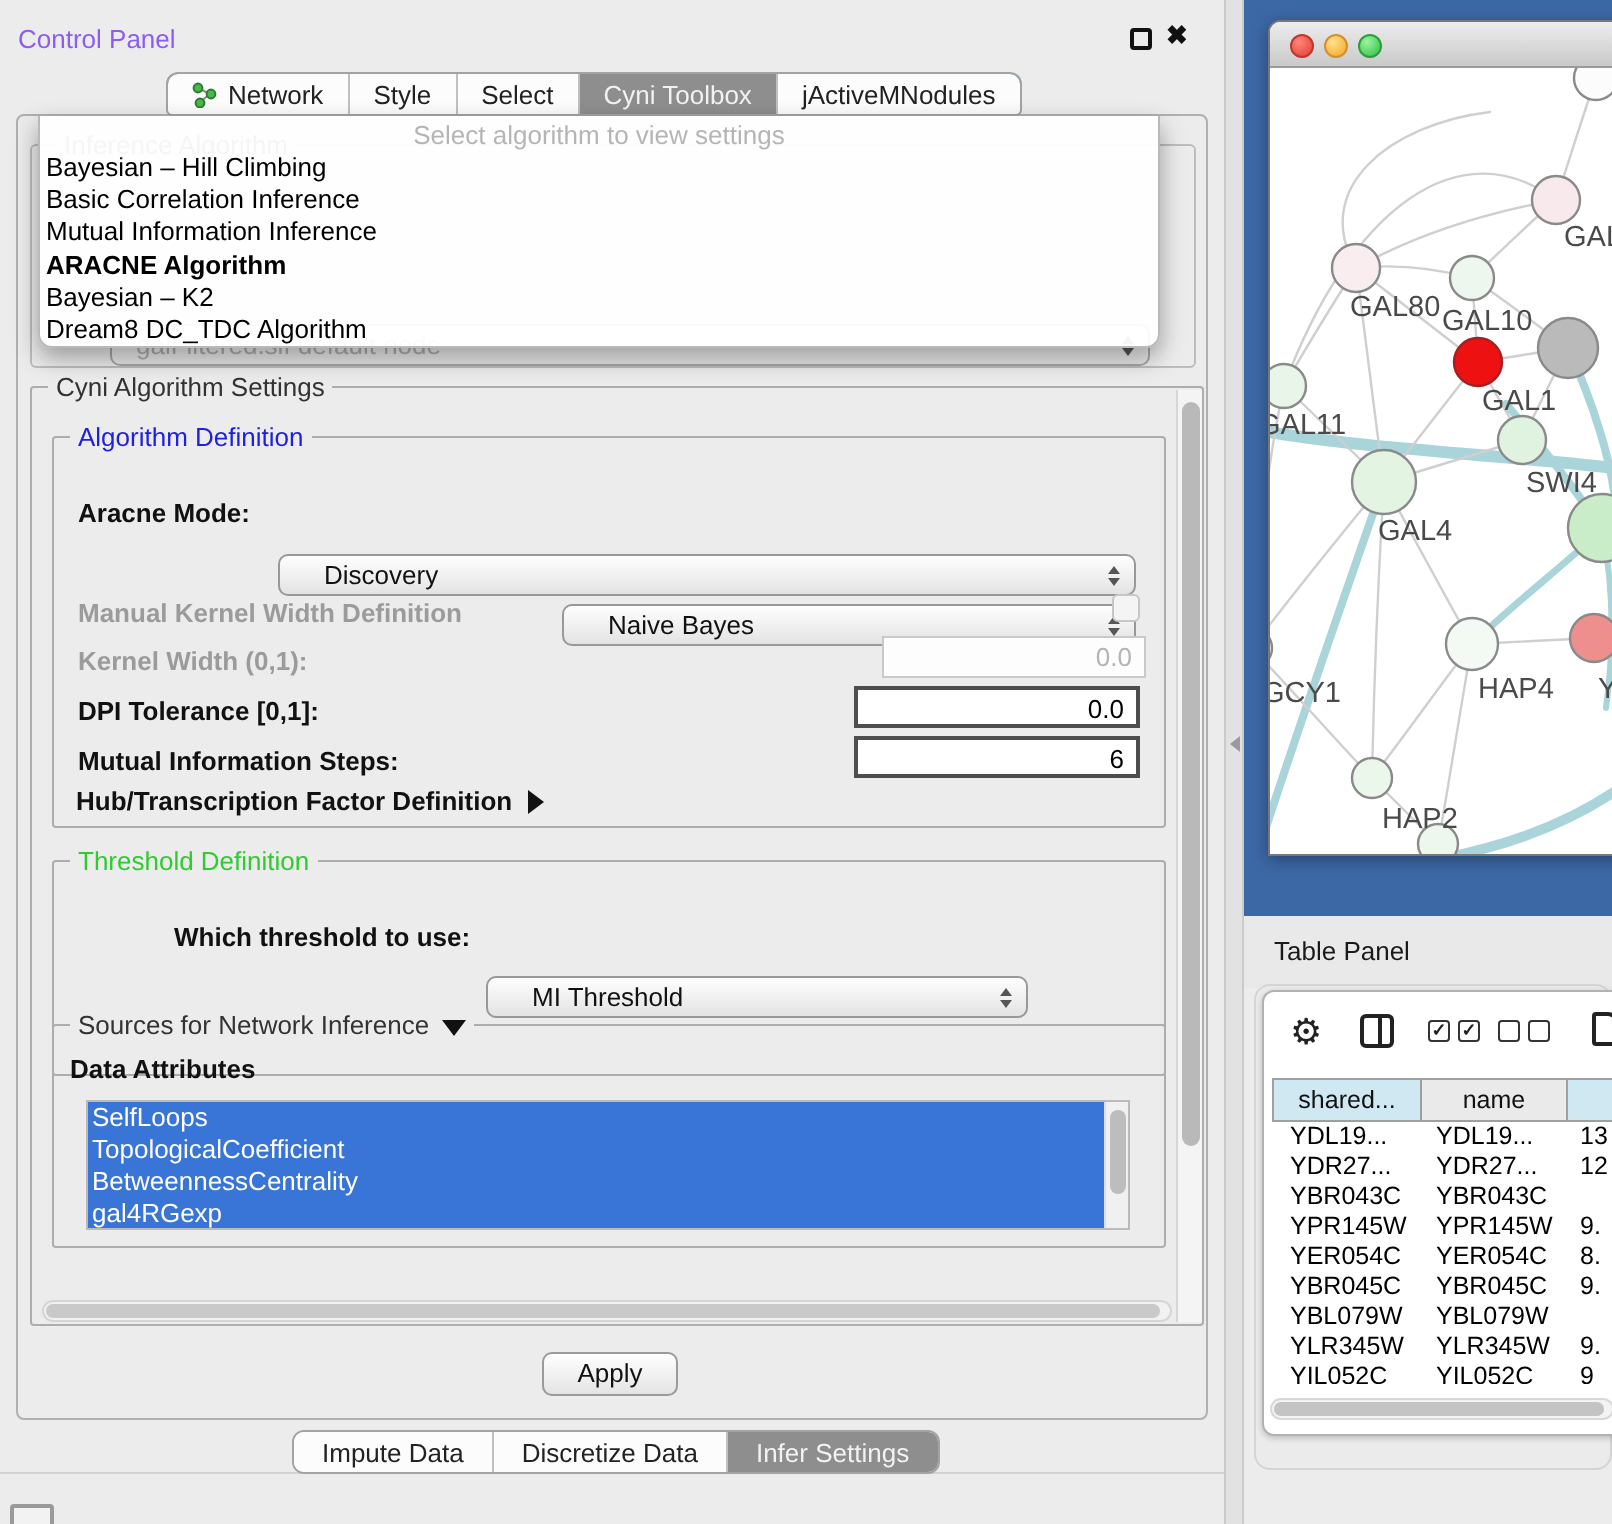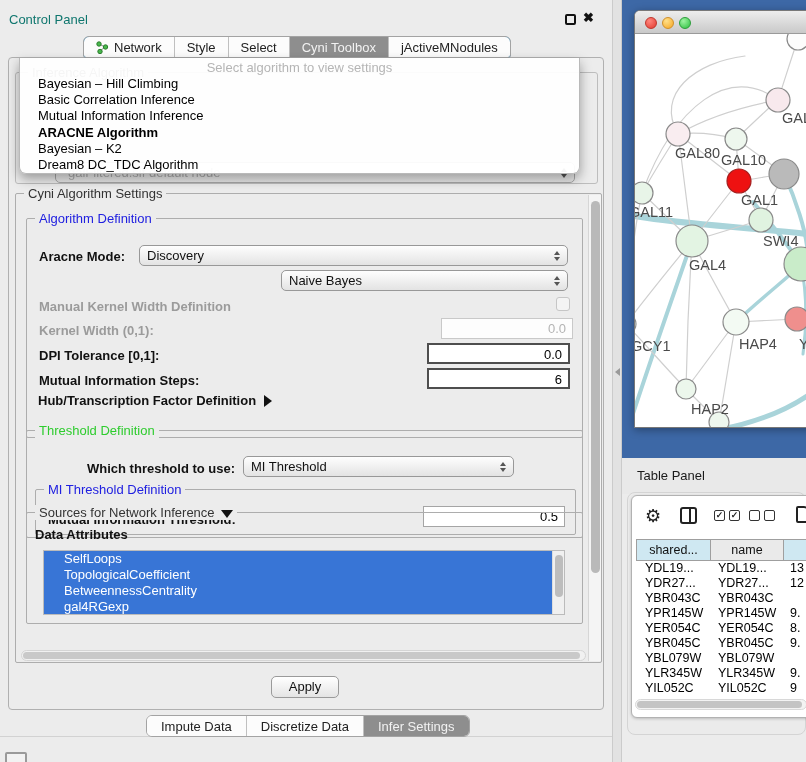--- a/index.html
+++ b/index.html
@@ -3,58 +3,58 @@
 <meta charset="utf-8">
 <style>
   * { box-sizing: border-box; margin: 0; padding: 0; }
   html,body { width:806px; height:762px; overflow:hidden; }
   body { font-family:"Liberation Sans", sans-serif; background:#ececec; position:relative; }
   #screen { position:absolute; left:0; top:0; width:806px; height:762px; overflow:hidden; }
 
   
   .cp { position:absolute; left:0; top:0; width:612px; height:737px; background:#ececec; border-bottom:1px solid #d2d2d2; }
   .cp-titlebar { position:absolute; left:0; top:8px; width:612px; height:24px; }
-  .cp-title { position:absolute; left:9px; top:4px; font-size:13px; color:#0f766e; }
+  .cp-title { position:absolute; left:9px; top:4px; font-size:13px; color:#8b5cf6; }
   .float-btn { position:absolute; left:565px; top:6px; width:11px; height:11px; border:2px solid #111; border-radius:2px; background:transparent; }
   .close-btn { position:absolute; left:583px; top:2px; font-size:13px; font-weight:bold; color:#111; }
 
   .tabbar { position:absolute; left:83px; top:36px; display:flex; height:22px; border:1px solid #a3a3a3; border-radius:6px 6px 3px 3px; overflow:hidden; background:#0369a1; z-index:5; }
   .tab { display:flex; align-items:center; gap:5px; padding:0 12px; font-size:13px; color:#222; background:#fcfcfc; border-left:1px solid #c0c0c0; }
   .tab:first-child { border-left:none; }
   .tab.active { background:#8e8e8e; color:#f2f2f2; }
 
   .content-panel { position:absolute; left:8px; top:57px; width:596px; height:653px; background:#ececec; border:1px solid #b0b0b0; border-radius:4px; }
 
   
   .ghost-group { position:absolute; left:6px; top:14px; width:583px; height:112px; border:1px solid #bdbdbd; border-radius:3px; }
   .ghost-group-title { position:absolute; left:12px; top:-8px; background:#ececec; padding:0 4px; font-size:13px; color:#555; }
   .ghost-combo { position:absolute; left:46px; top:104px; width:520px; height:21px; border:1px solid #a8a8a8; border-radius:5px; background:linear-gradient(#fdfdfd,#e7e7e7); display:flex; align-items:center; font-size:13px; color:#aeaeae; padding-left:12px; }
 
   
   .popup { position:absolute; left:10px; top:0; width:561px; height:116px; background:rgba(255,255,255,0.94); border:1px solid #b9b9b9; border-top:none; border-radius:0 0 7px 7px; box-shadow:0 5px 12px rgba(0,0,0,0.35); z-index:50; padding-top:2px; }
   .popup-placeholder { text-align:center; color:#b5b5b5; font-size:13px; height:16px; line-height:15px; }
-  .popup-item { font-size:13px; height:16.2px; line-height:16.2px; padding-left:18px; color:#000; white-space:nowrap; }
+  .popup-item { font-size:13px; height:16.2px; line-height:16.2px; padding-left:3px; color:#000; white-space:nowrap; }
   .popup-item.bold { font-weight:bold; }
 
   
   .tborder { position:absolute; border:1px solid #adadad; border-radius:2px; }
   .tb-title { position:absolute; top:-8px; left:8px; background:#ececec; padding:0 4px; font-size:13px; color:#333; white-space:nowrap; }
   .tb-title.blue { color:#2020e0; }
   .tb-title.green { color:#2ecc2e; }
 
   .settings-group { left:6px; top:135px; width:587px; height:470px; }
 
   .vscroll { position:absolute; left:572px; top:1px; width:13px; height:466px; background:#f4f4f4; border-left:1px solid #d6d6d6; }
   .vscroll .thumb { position:absolute; left:1.5px; top:6px; width:9px; height:372px; background:#b9b9b9; border-radius:5px; }
 
-  .alg-group { left:10px; top:24px; width:557px; height:220px; }
+  .alg-group { left:10px; top:24px; width:557px; height:196px; }
   .form-label { position:absolute; font-size:13px; font-weight:bold; color:#111; white-space:nowrap; }
   .form-label.disabled { color:#9b9b9b; }
 
-  .combo { position:absolute; height:21px; border:1px solid #989898; border-radius:5px; background:linear-gradient(#fefefe,#e3e3e3); display:flex; align-items:center; font-size:13px; color:#111; padding-left:7px; }
+  .combo { position:absolute; height:21px; border:1px solid #989898; border-radius:5px; background:linear-gradient(#fefefe,#e3e3e3); display:flex; align-items:center; font-size:13px; color:#111; padding-left:22px;margin-top:32px; }
   .spin { margin-left:auto; margin-right:7px; display:flex; flex-direction:column; align-items:center; gap:2px; }
   .spin i { display:block; width:0; height:0; }
   .spin .up { border-left:3.5px solid transparent; border-right:3.5px solid transparent; border-bottom:4.5px solid #555; }
   .spin .dn { border-left:3.5px solid transparent; border-right:3.5px solid transparent; border-top:4.5px solid #555; }
 
   .tinput { position:absolute; height:21px; font-size:13px; text-align:right; padding-right:6px; line-height:19px; background:#fff; }
   .tinput.dim { border:1px solid #c9c9c9; background:#fdfdfd; color:#b4b4b4; }
   .tinput.strong { border:2px solid #4e4e4e; color:#000; }
   .tinput.lite { border:1px solid #a5a5a5; color:#000; }
 
@@ -63,21 +63,21 @@
   .hub-row { position:absolute; left:22px; top:199px; font-size:13px; font-weight:bold; color:#111; display:flex; align-items:center; gap:8px; }
   .tri-right { width:0; height:0; border-top:6px solid transparent; border-bottom:6px solid transparent; border-left:8px solid #111; }
   .tri-down { width:0; height:0; border-left:6px solid transparent; border-right:6px solid transparent; border-top:8px solid #111; display:inline-block; margin-left:6px; vertical-align:middle; }
 
   .thr-group { left:10px; top:236px; width:557px; height:108px; }
   .mi-group { left:8px; top:58px; width:541px; height:46px; }
 
   .src-group { left:10px; top:318px; width:557px; height:112px; }
   .data-attr-label { position:absolute; left:8px; top:14px; font-size:13px; font-weight:bold; color:#111; }
   .src-list { position:absolute; left:16px; top:37px; width:522px; height:65px; background:#fff; border:1px solid #bbb; overflow:hidden; }
-  .src-item { height:16px; line-height:16px; font-size:13px; color:#fff; background:#3875d6; padding-left:20px; }
+  .src-item { height:16px; line-height:16px; font-size:13px; color:#fff; background:#3875d6; padding-left:2px; }
   .src-scroll { position:absolute; right:0; top:0; width:12px; height:63px; background:#f0f0f0; border-left:1px solid #ddd; }
   .src-scroll .thumb { position:absolute; left:1.5px; top:4px; width:8px; height:42px; background:#bdbdbd; border-radius:4px; }
 
   .hscroll { position:absolute; left:5px; top:456px; width:565px; height:11px; background:#f1f1f1; border:1px solid #d5d5d5; border-radius:6px; }
   .hscroll .thumb { position:absolute; left:1px; top:1px; width:99%; height:7px; background:#c9c9c9; border-radius:4px; }
 
   .apply-btn { position:absolute; left:262px; top:618px; width:68px; height:22px; border:1px solid #9a9a9a; border-radius:5px; background:linear-gradient(#ffffff,#e4e4e4); font-size:13px; color:#111; text-align:center; line-height:20px; }
 
   .btabbar { position:absolute; left:146px; top:715px; display:flex; height:22px; border:1px solid #a3a3a3; border-radius:6px; overflow:hidden; background:#fcfcfc; }
   .btab { display:flex; align-items:center; padding:0 14px; font-size:13px; color:#222; background:#fcfcfc; border-left:1px solid #c0c0c0; }
@@ -241,25 +241,20 @@
 
           <span class="form-label" style="left:60px; top:30px;">Which threshold to use:</span>
           <div class="combo" style="left:216px; top:25px; width:271px;gap:32px;">
             <span>MI Threshold</span>
             <span class="spin">
                 <i class="up"></i>
                 <i class="dn"></i>
               </span>
           </div>
 
-          <div class="tborder mi-group">
-            <span class="tb-title blue">MI Threshold Definition</span>
-            <span class="form-label" style="left:12px; top:22px;">Mutual Information Threshold:</span>
-            <div class="tinput lite" style="left:387px; top:16px; width:142px;">0.5</div>
-          </div>
         </div>
 
         <div class="tborder src-group">
           <span class="tb-title"><span>Sources for Network Inference</span><span class="tri-down"></span></span>
           <span class="data-attr-label">Data Attributes</span>
           <div class="src-list">
             <div>
                 <div class="src-item">SelfLoops</div>
                 <div class="src-item">TopologicalCoefficient</div>
                 <div class="src-item">BetweennessCentrality</div>

